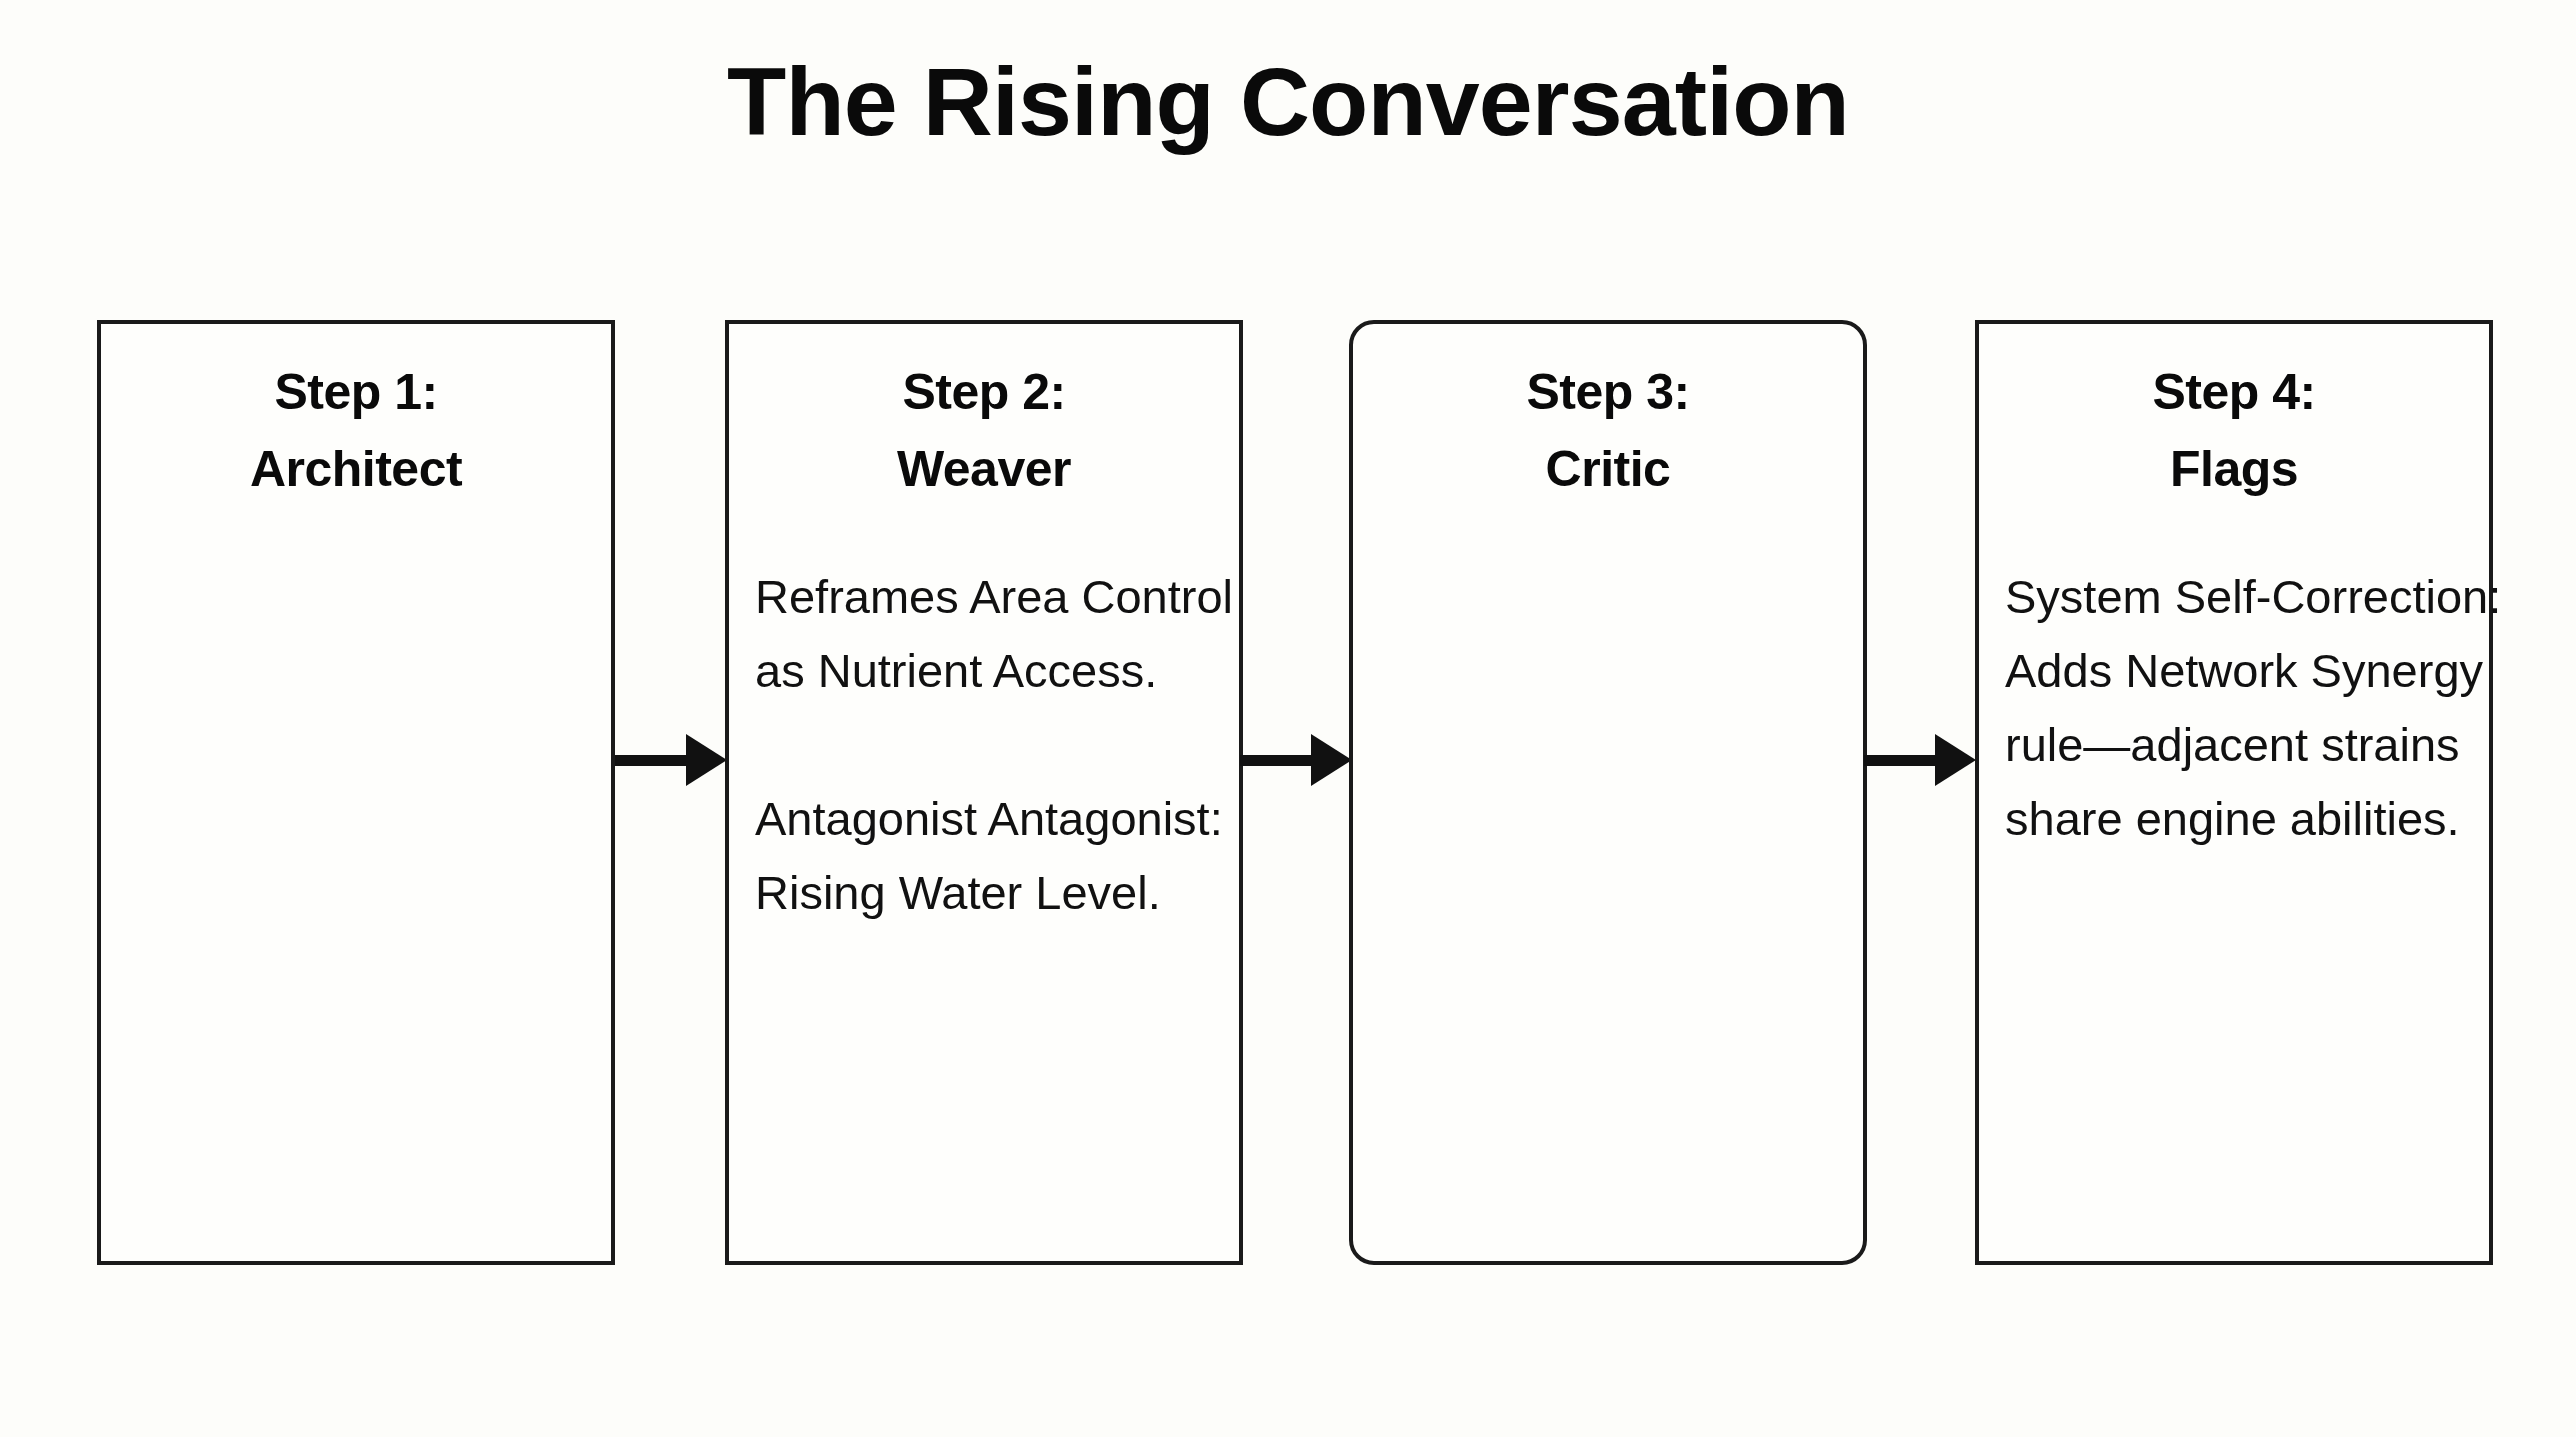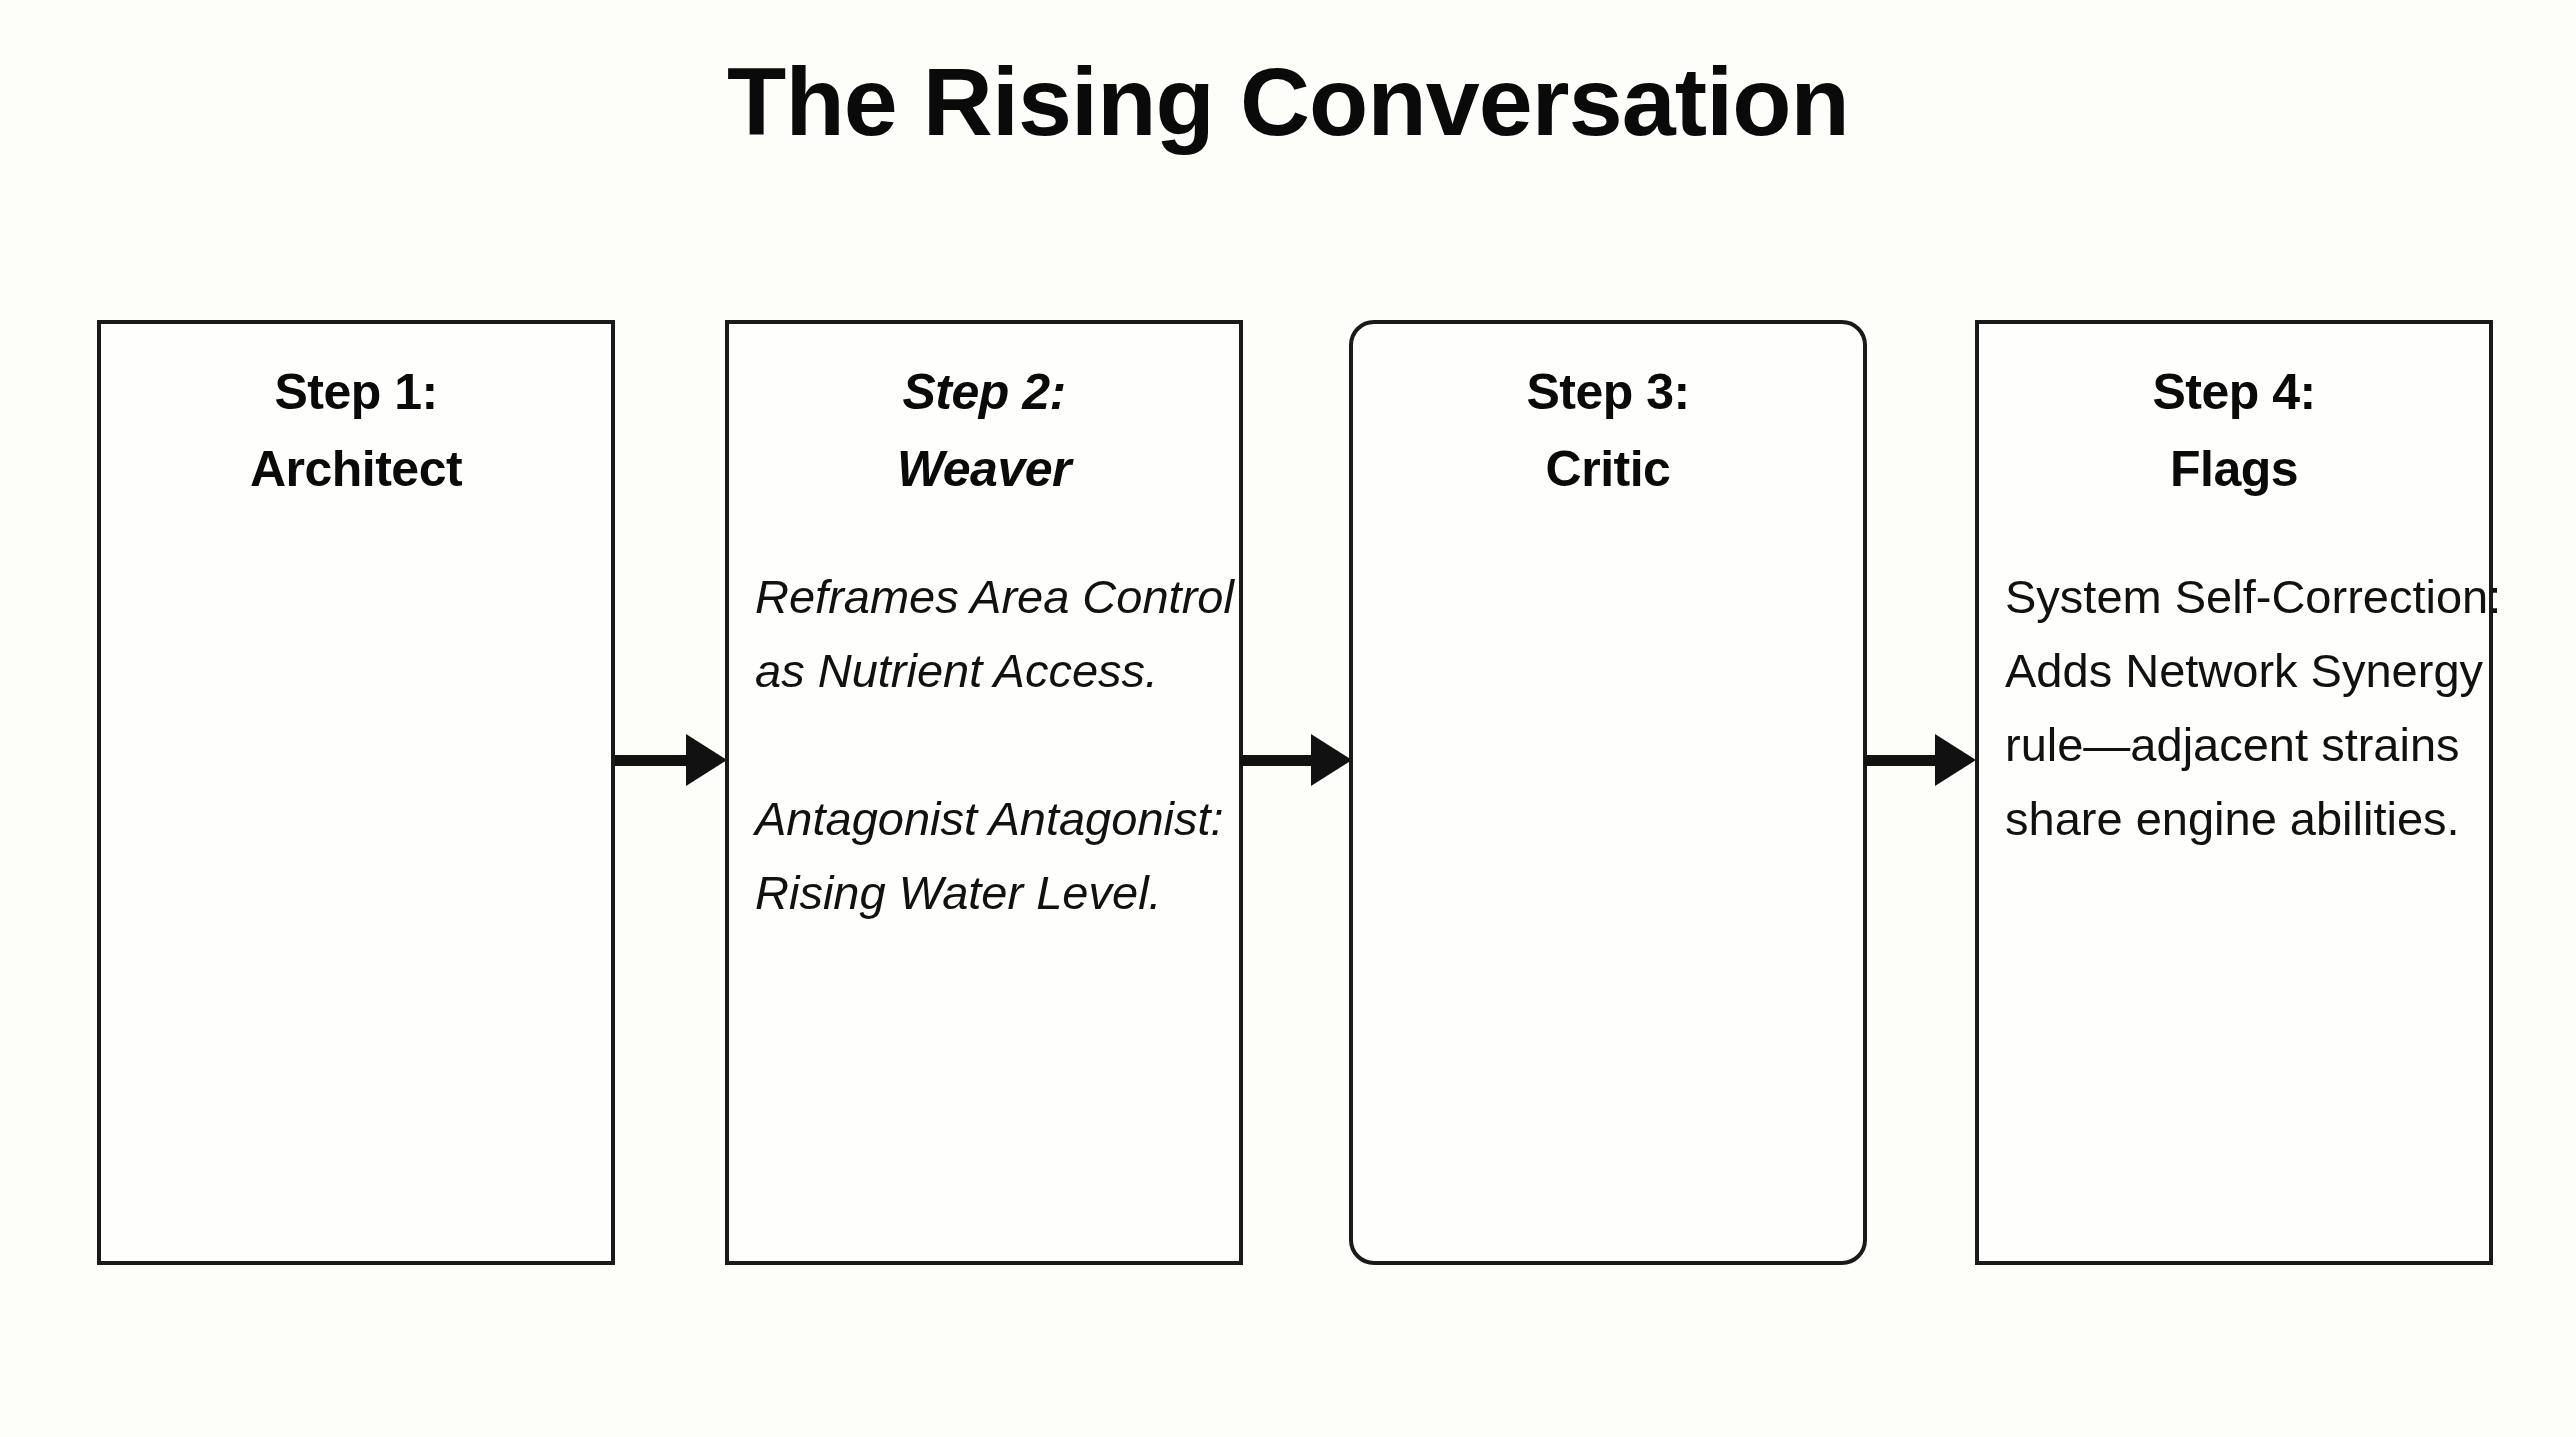--- a/index.html
+++ b/index.html
@@ -45,21 +45,21 @@
   .step-box {
     position: absolute;
     top: 0;
     width: 518px;
     height: 945px;
     box-sizing: border-box;
     border: 4.7px solid #1a1a1a;
     background: #fefefc;
   }
   .step-box.b1 { left: 0px; }
-  .step-box.b2 { left: 628px; font-style: italic; }
+  .step-box.b2 { left: 628px; }
   .step-box.b3 { left: 1252px; border-radius: 25px; }
   .step-box.b4 { left: 1878px; }
 
   .step-header {
     margin: 30px 17px 0 17px;
     text-align: center;
     font-size: 50px;
     font-weight: bold;
     line-height: 77px;
     letter-spacing: -0.5px;

